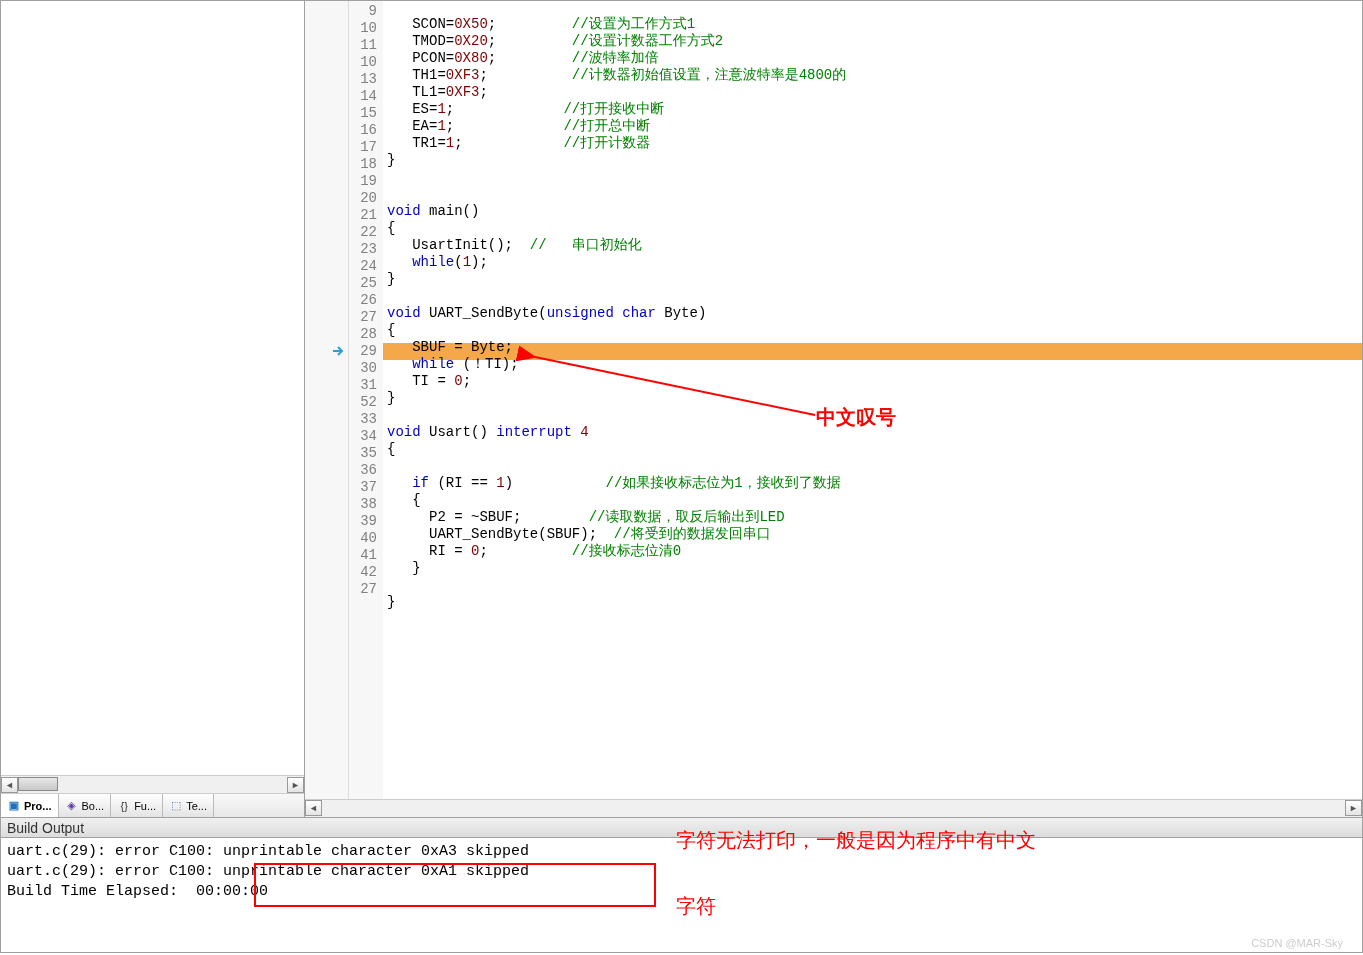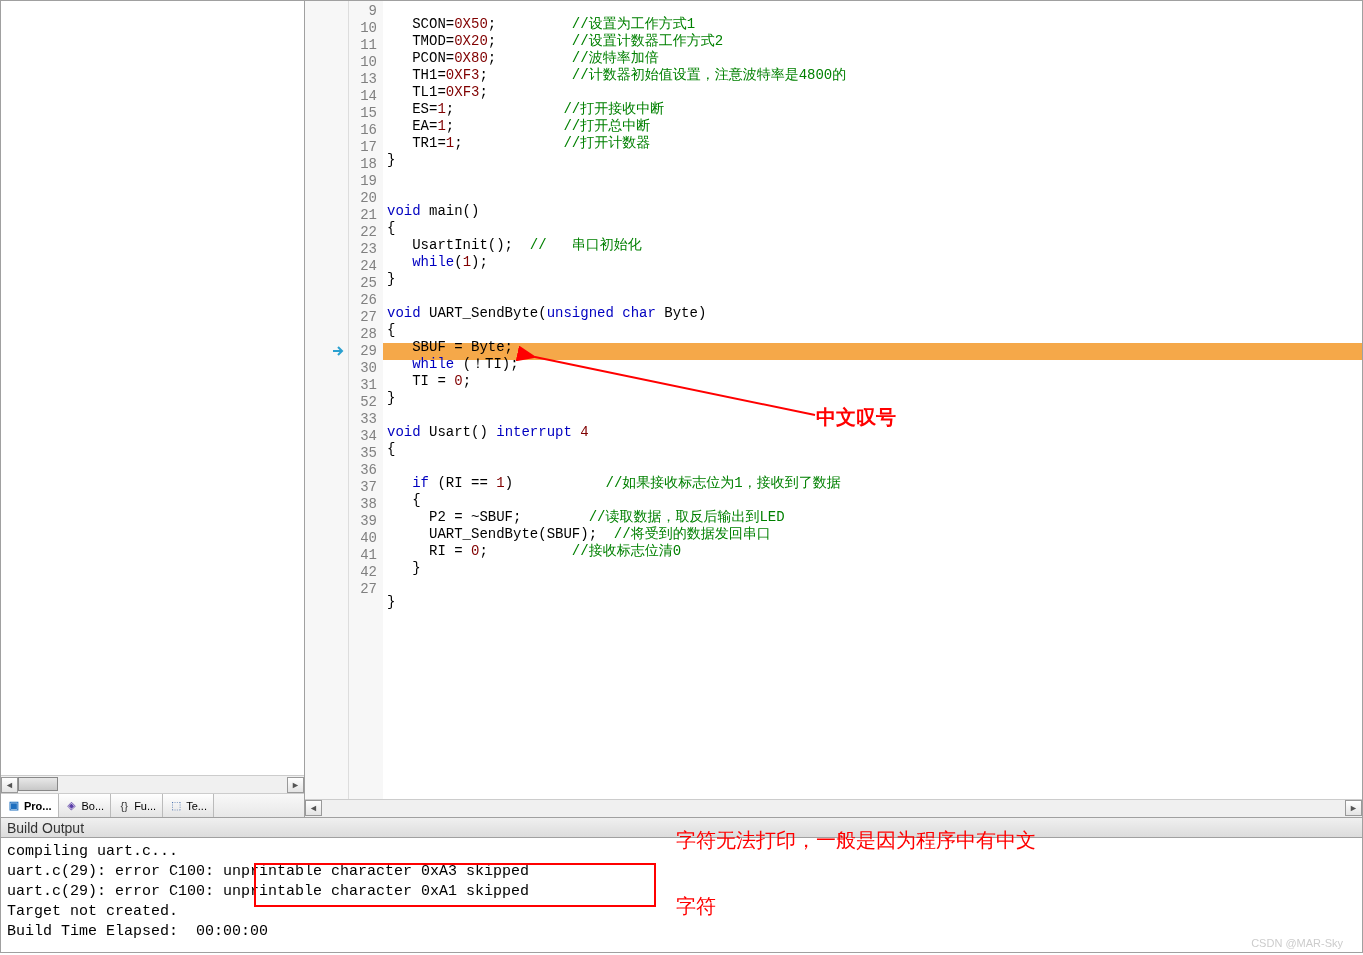--- a/index.html
+++ b/index.html
@@ -126,21 +126,21 @@
     </div>
     <div class="editor-scroll-h">
       <div class="scroll-btn">◄</div>
       <div class="scroll-track"></div>
       <div class="scroll-btn">►</div>
     </div>
   </div>
 </div>
 
 <div class="build-header">Build Output</div>
-<div class="build-output" id="build"><div>compiling uart.c...</div><div>uart.c(29): error C100: unprintable character 0xA3 skipped</div><div>uart.c(29): error C100: unprintable character 0xA1 skipped</div><div>Target not created.</div><div>Build Time Elapsed:  00:00:00</div></div>
+<div class="build-output" id="build"><div>uart.c(29): error C100: unprintable character 0xA3 skipped</div><div>uart.c(29): error C100: unprintable character 0xA1 skipped</div><div>Build Time Elapsed:  00:00:00</div></div>
 
 <svg class="annotation-arrow" style="left:505px; top:345px; width:320px; height:80px;">
   <defs>
       <marker id="ah1" markerWidth="10" markerHeight="8" refX="1" refY="4" orient="auto">
         <polygon points="10 0, 0 4, 10 8" fill="#ff0000"></polygon>
       </marker>
     </defs>
   <line x1="310" y1="70" x2="30" y2="12" stroke="#ff0000" stroke-width="2" marker-end="url(#ah1)"></line>
 </svg>
 <div class="annotation-text" style="left:816px; top:404px;font-weight:bold;">中文叹号</div>

